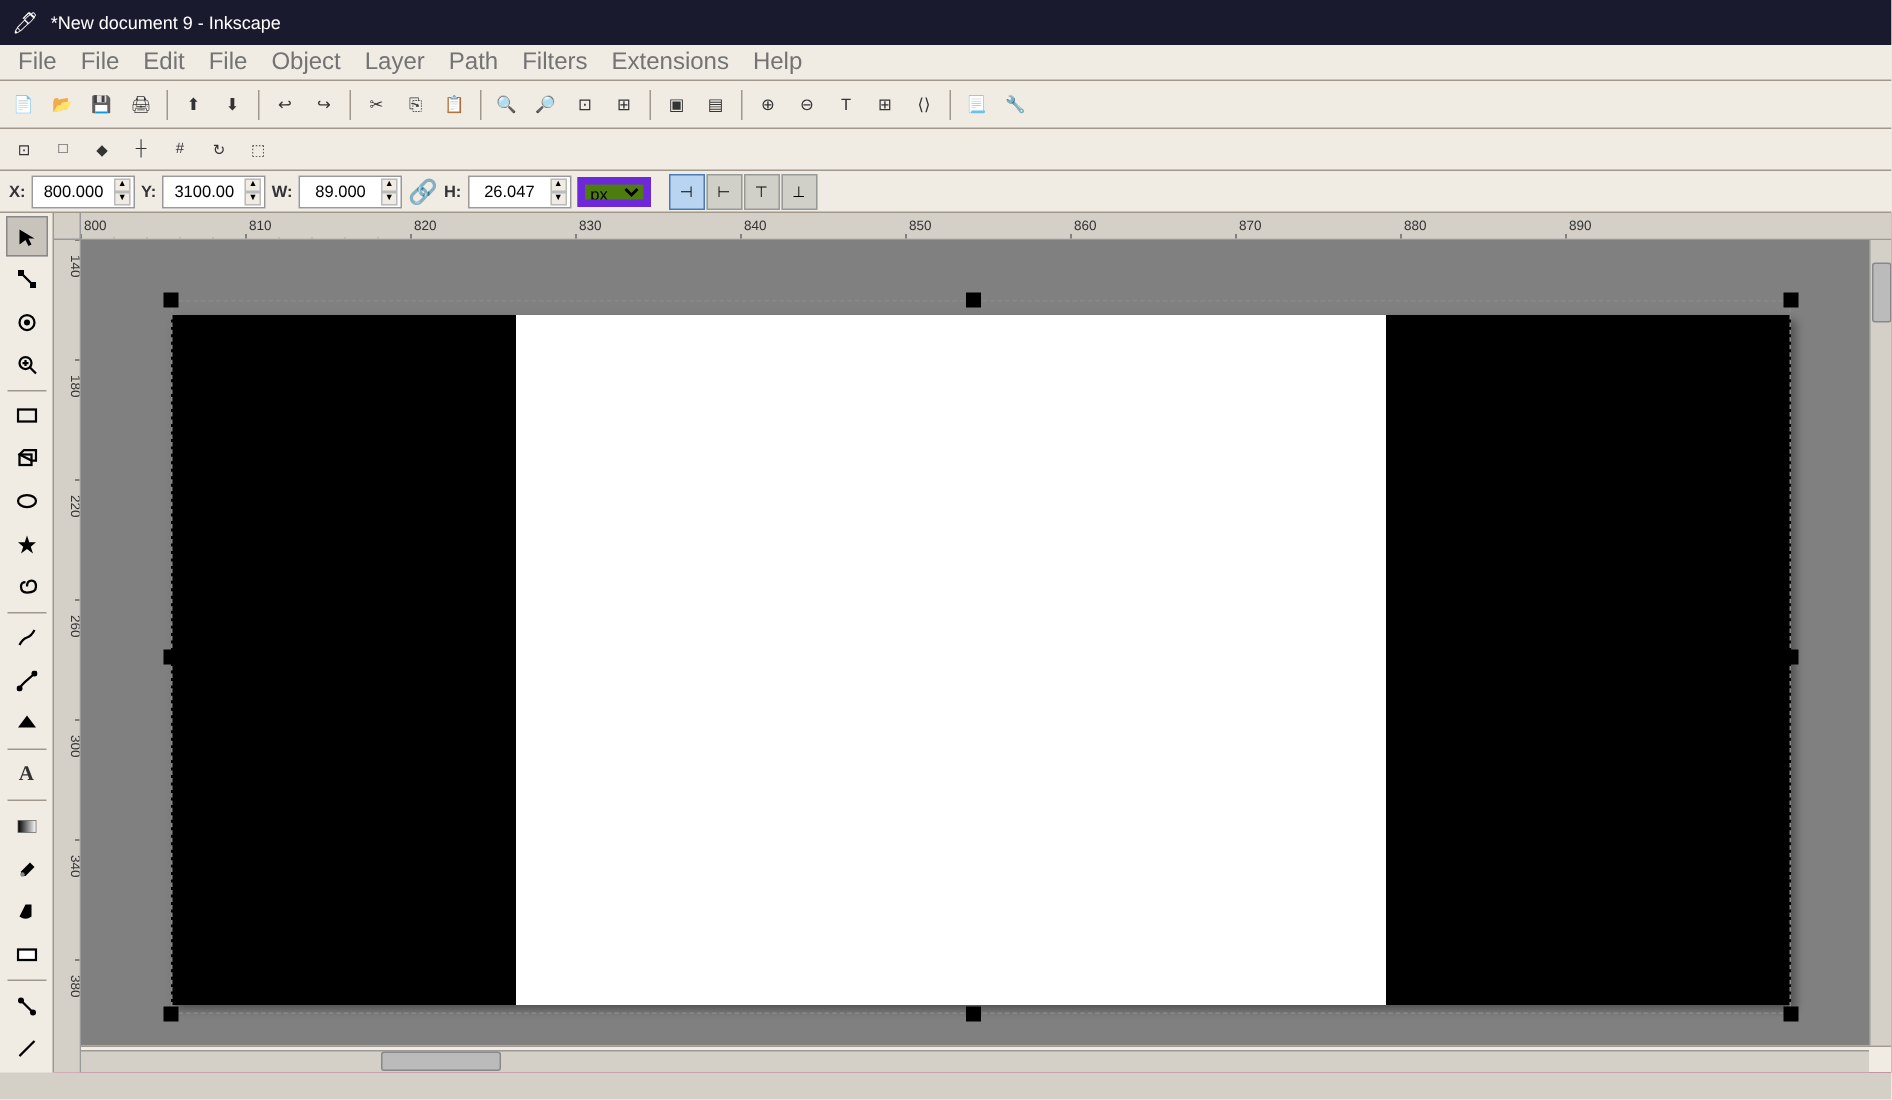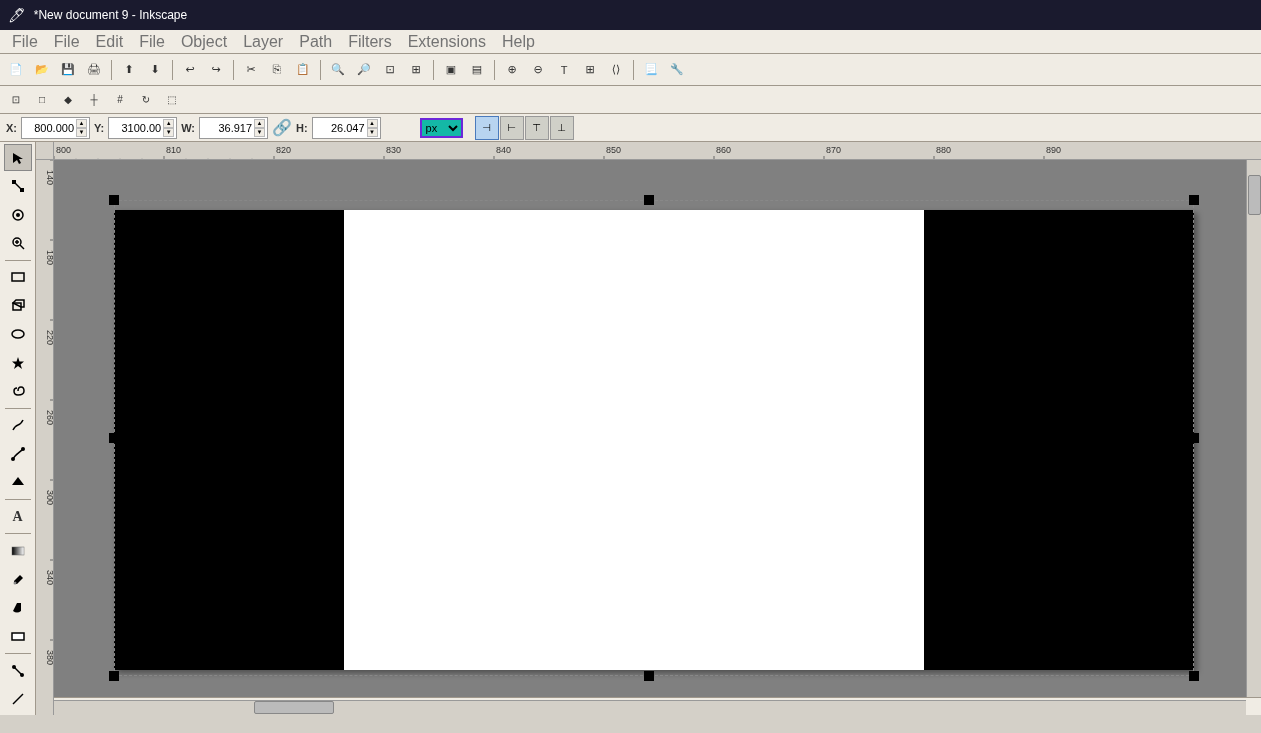--- a/index.html
+++ b/index.html
@@ -70,21 +70,21 @@
       background: #f0ece4;
       height: 28px;
       display: flex;
       align-items: center;
       padding: 0 6px;
       gap: 4px;
       border-bottom: 1px solid #a0988c;
     }
     .coord-label { font-size: 11px; color: #333; font-weight: bold; }
     .unit-select {
-      height: 20px; background: #14b8a6; border: 2px solid #6d28d9; font-size: 11px; cursor: pointer; margin-left: 35px;
+      height: 20px; background: #4d7c0f; border: 5px solid #6d28d9; font-size: 11px; cursor: pointer;
     }
     .align-btns { display: flex; gap: 1px; margin-left: 8px; }
     .align-btn {
       width: 24px; height: 24px;
       background: #d0d0c8;
       border: 1px solid #999;
       cursor: pointer;
       font-size: 10px;
       display: flex; align-items: center; justify-content: center;
     }
@@ -240,21 +240,21 @@
       display: flex;
       align-items: center;
       height: 22px;
       border: 1px solid #999;
       background: white;
       padding: 0 2px;
     }
     .coord-val {
       font-size: 11px;
       min-width: 52px;
-      text-align: right;
+      text-align: center;
       padding-right: 2px;
     }
     .spin-col {
       display: flex; flex-direction: column;
     }
     .spin-up, .spin-down {
       width: 11px; height: 9px;
       background: #f0ece4;
       border: 1px solid #bbb;
       font-size: 6px;
@@ -342,21 +342,21 @@
   <span class="coord-label">Y:</span>
   <div class="coord-wrap">
     <span class="coord-val">3100.00</span>
     <div class="spin-col">
       <button class="spin-up">▲</button>
       <button class="spin-down">▼</button>
     </div>
   </div>
   <span class="coord-label">W:</span>
   <div class="coord-wrap">
-    <span class="coord-val">36.917</span>
+    <span class="coord-val">89.000</span>
     <div class="spin-col">
       <button class="spin-up">▲</button>
       <button class="spin-down">▼</button>
     </div>
   </div>
   <span style="font-size:16px; color:#555; cursor:pointer;" title="Lock width/height ratio">🔗</span>
   <span class="coord-label">H:</span>
   <div class="coord-wrap">
     <span class="coord-val">26.047</span>
     <div class="spin-col">

